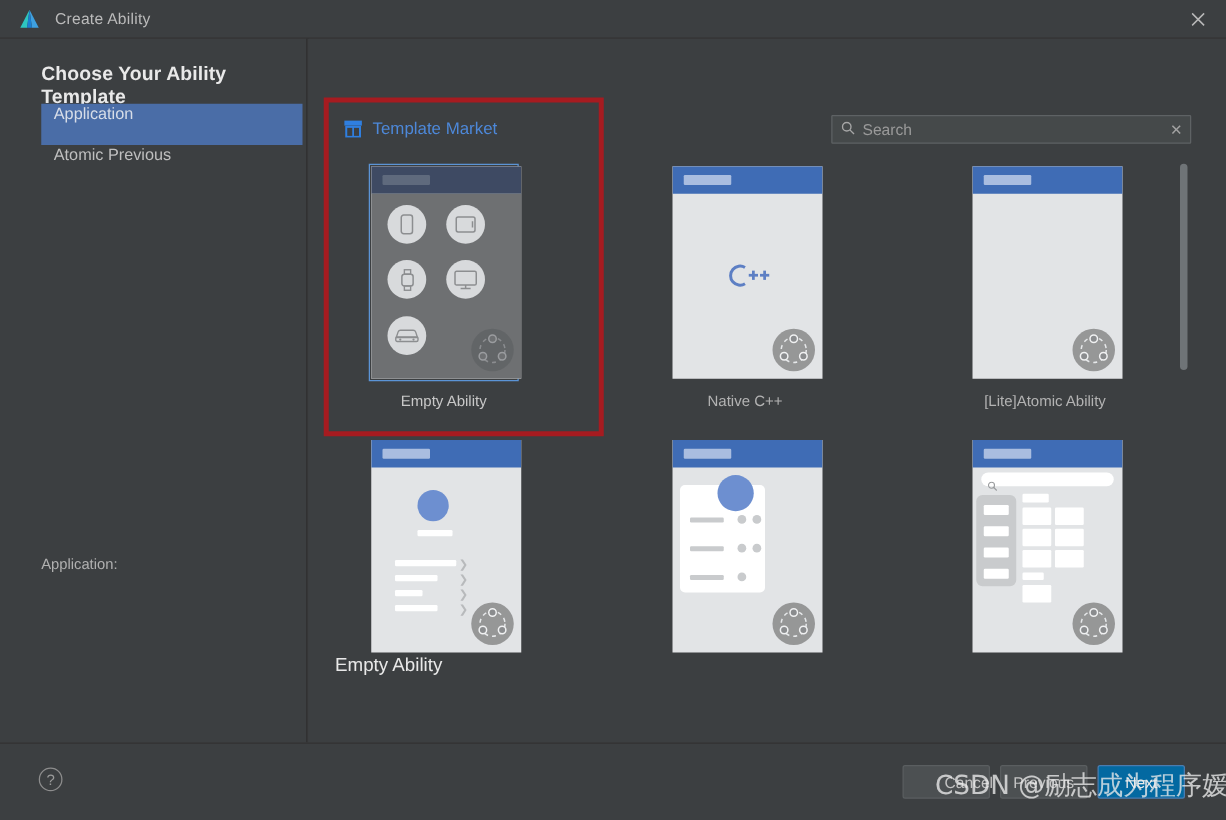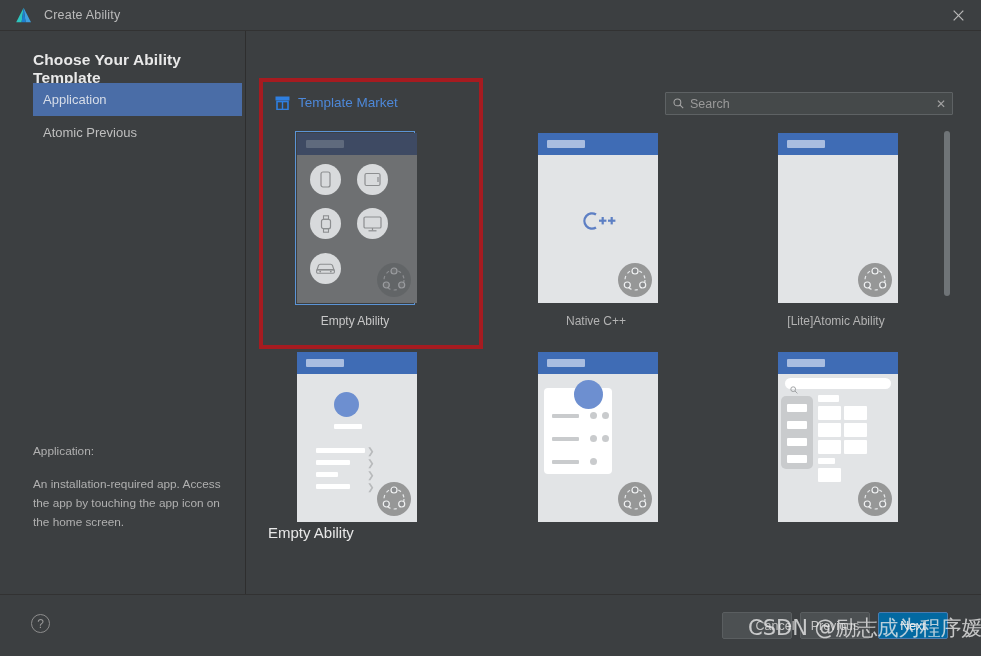--- a/index.html
+++ b/index.html
@@ -39,21 +39,21 @@
     background: #3c3f41;
     border-right: 1px solid #2e2e2e;
   }
   .heading {
     position: absolute; left: 33px; top: 20px;
     color: #e9e9e9; font-size: 15.5px; font-weight: bold;
     letter-spacing: .1px;
   }
   .type-list { position: absolute; left: 33px; top: 52px; width: 209px; }
   .type-item {
-    height: 33px; display: flex; align-items: center;
+    height: 33px; display: flex; 
     padding-left: 10px;
     color: #bfbfbf; font-size: 13px;
   }
   .type-item.selected { background: #4a6da7; color: #d7dde8; }
 
   .app-desc {
     position: absolute; left: 33px; top: 411px; width: 200px;
     color: #b0b0b0; font-size: 11.8px; line-height: 19px;
   }
   .app-desc .desc-title { margin-bottom: 14px; }
@@ -229,21 +229,20 @@
       <div class="type-item selected">
         <span>Application</span>
       </div>
       <div class="type-item">
         <span>Atomic Previous</span>
       </div>
     </div>
 
     <div class="app-desc">
       <div class="desc-title">Application:</div>
-      <div>An installation-required app. Access the app by touching the app icon on the home screen.</div>
     </div>
   </div>
 
   <div class="content">
 
     <div class="market-link">
       <svg class="shop-icon" viewBox="0 0 15 14">
         <rect x="0.5" y="0.5" width="14" height="4" fill="#2f7fe0"></rect>
         <rect x="2" y="5.5" width="11" height="8" fill="none" stroke="#2f7fe0" stroke-width="1.6"></rect>
         <line x1="7.5" y1="5.5" x2="7.5" y2="13.5" stroke="#2f7fe0" stroke-width="1.4"></line>

